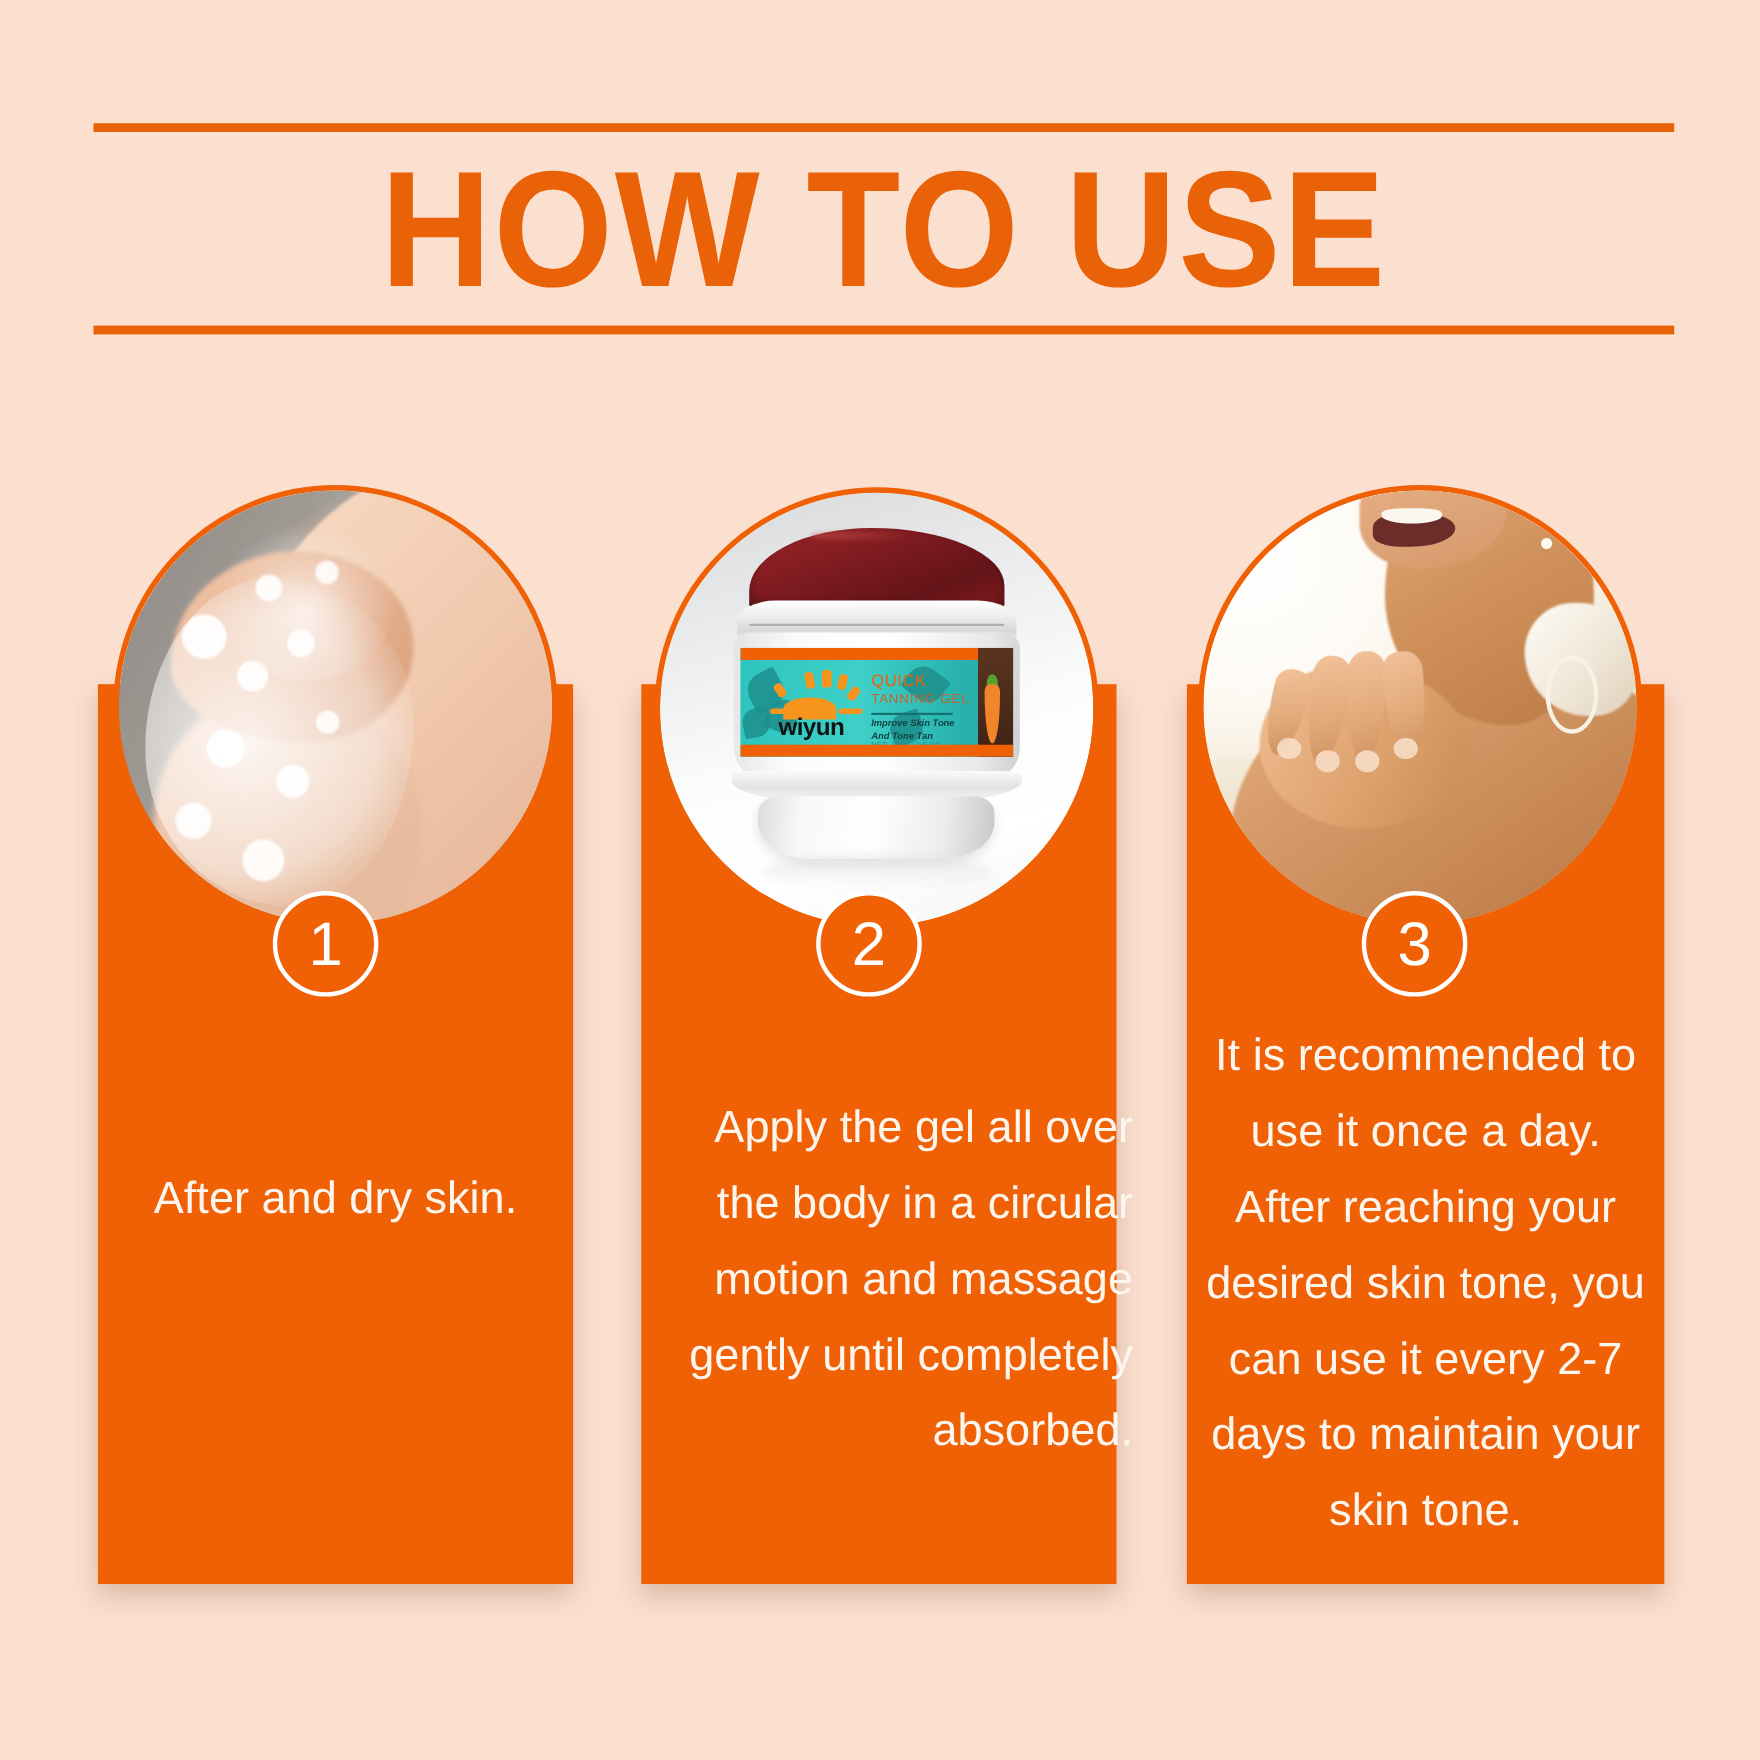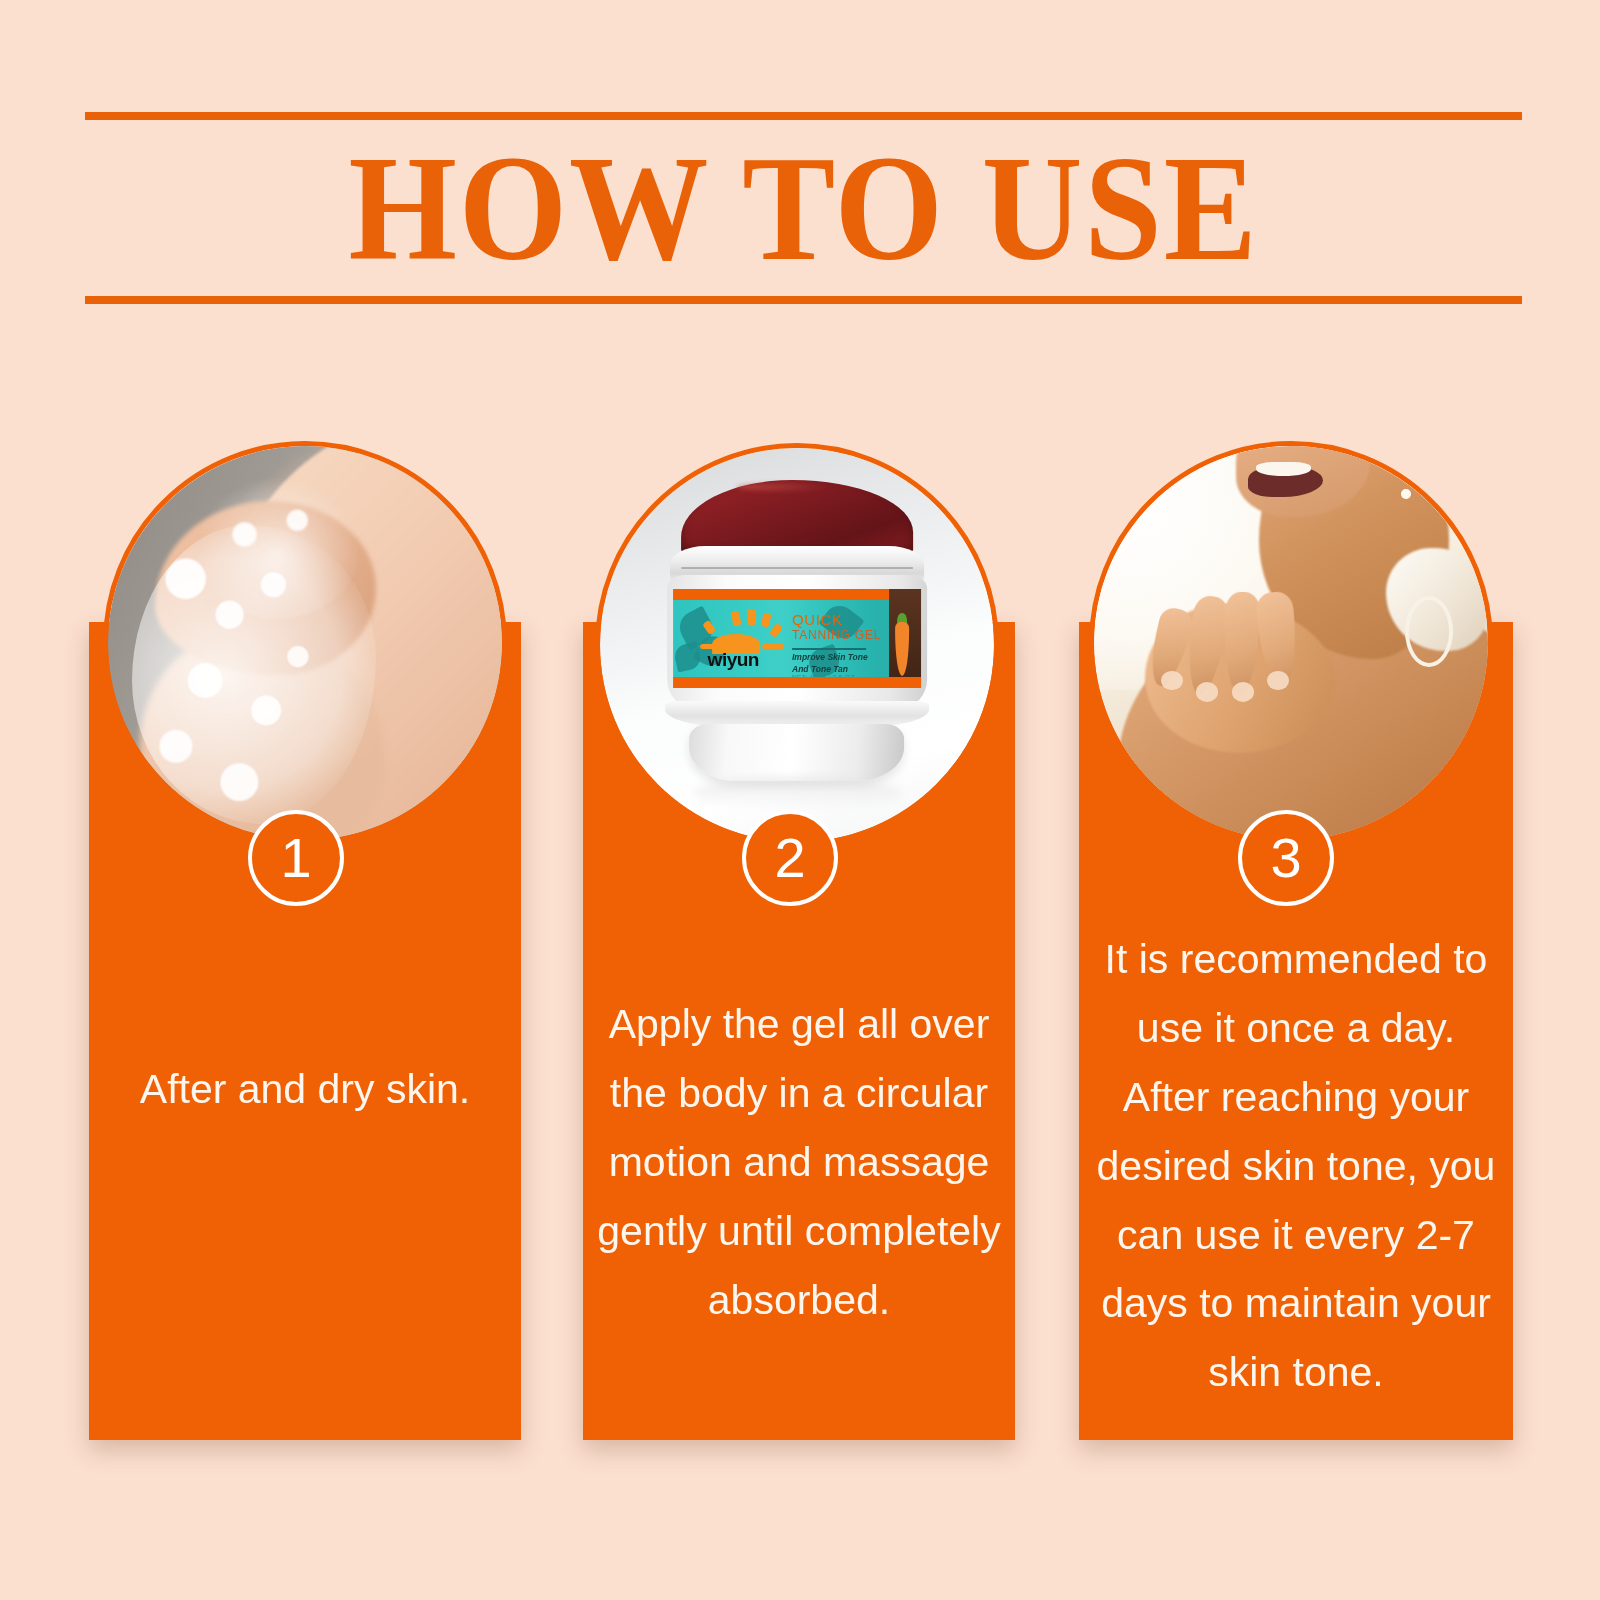--- a/index.html
+++ b/index.html
@@ -15,21 +15,20 @@
     position: relative;
   }
 
   
   #header {
     position: absolute;
     left: 85px;
     top: 112px;
     width: 1437px;
     height: 192px;
-    font-family: Liberation Serif, serif;
   }
   .rule {
     position: absolute;
     left: 0;
     width: 100%;
     height: 8px;
     background: #ea6207;
   }
   .rule.top { top: 0; }
   .rule.bottom { bottom: 0; }
@@ -233,21 +232,21 @@
   .ray.r1 { left: 24%; top: 22%; width: 3.4%; height: 15%; transform: rotate(-12deg); }
   .ray.r2 { left: 30%; top: 20%; width: 3.4%; height: 17%; }
   .ray.r3 { left: 36%; top: 24%; width: 3.2%; height: 14%; transform: rotate(14deg); }
   .ray.r4 { left: 13%; top: 33%; width: 3.2%; height: 13%; transform: rotate(-34deg); }
   .ray.r5 { left: 40%; top: 36%; width: 3.2%; height: 13%; transform: rotate(36deg); }
   .ray.bar1 { left: 11%; top: 56%; width: 9%; height: 5%; }
   .ray.bar2 { left: 36%; top: 56%; width: 9%; height: 5%; }
   .brand-text {
     position: absolute;
     left: 14%; top: 62%;
-    font-size: 19px;
+    font-size: 22px;
     font-weight: bold;
     color: #111;
     letter-spacing: -0.5px;
     line-height: 1;
   }
   .label-title {
     position: absolute;
     left: 48%; top: 22%;
     font-size: 15px;
     font-weight: normal;
@@ -457,21 +456,21 @@
   .card-text {
     position: absolute;
     text-align: center;
     color: #fdf6ef;
     font-size: 41px;
     line-height: 1.68;
     font-weight: 400;
     z-index: 5;
   }
   #text-1 { left: 99px;  top: 1055px; width: 412px; }
-  #text-2 { left: 593px; top: 990px;  width: 412px; }
+  #text-2 { left: 618px; top: 990px;  width: 412px; text-align: right; }
   #text-3 { left: 1089px; top: 925px; width: 414px; }
 </style>
 </head>
 <body>
 
 <div id="header">
   <div class="rule top"></div>
   <div id="page-title">HOW TO USE</div>
   <div class="rule bottom"></div>
 </div>

